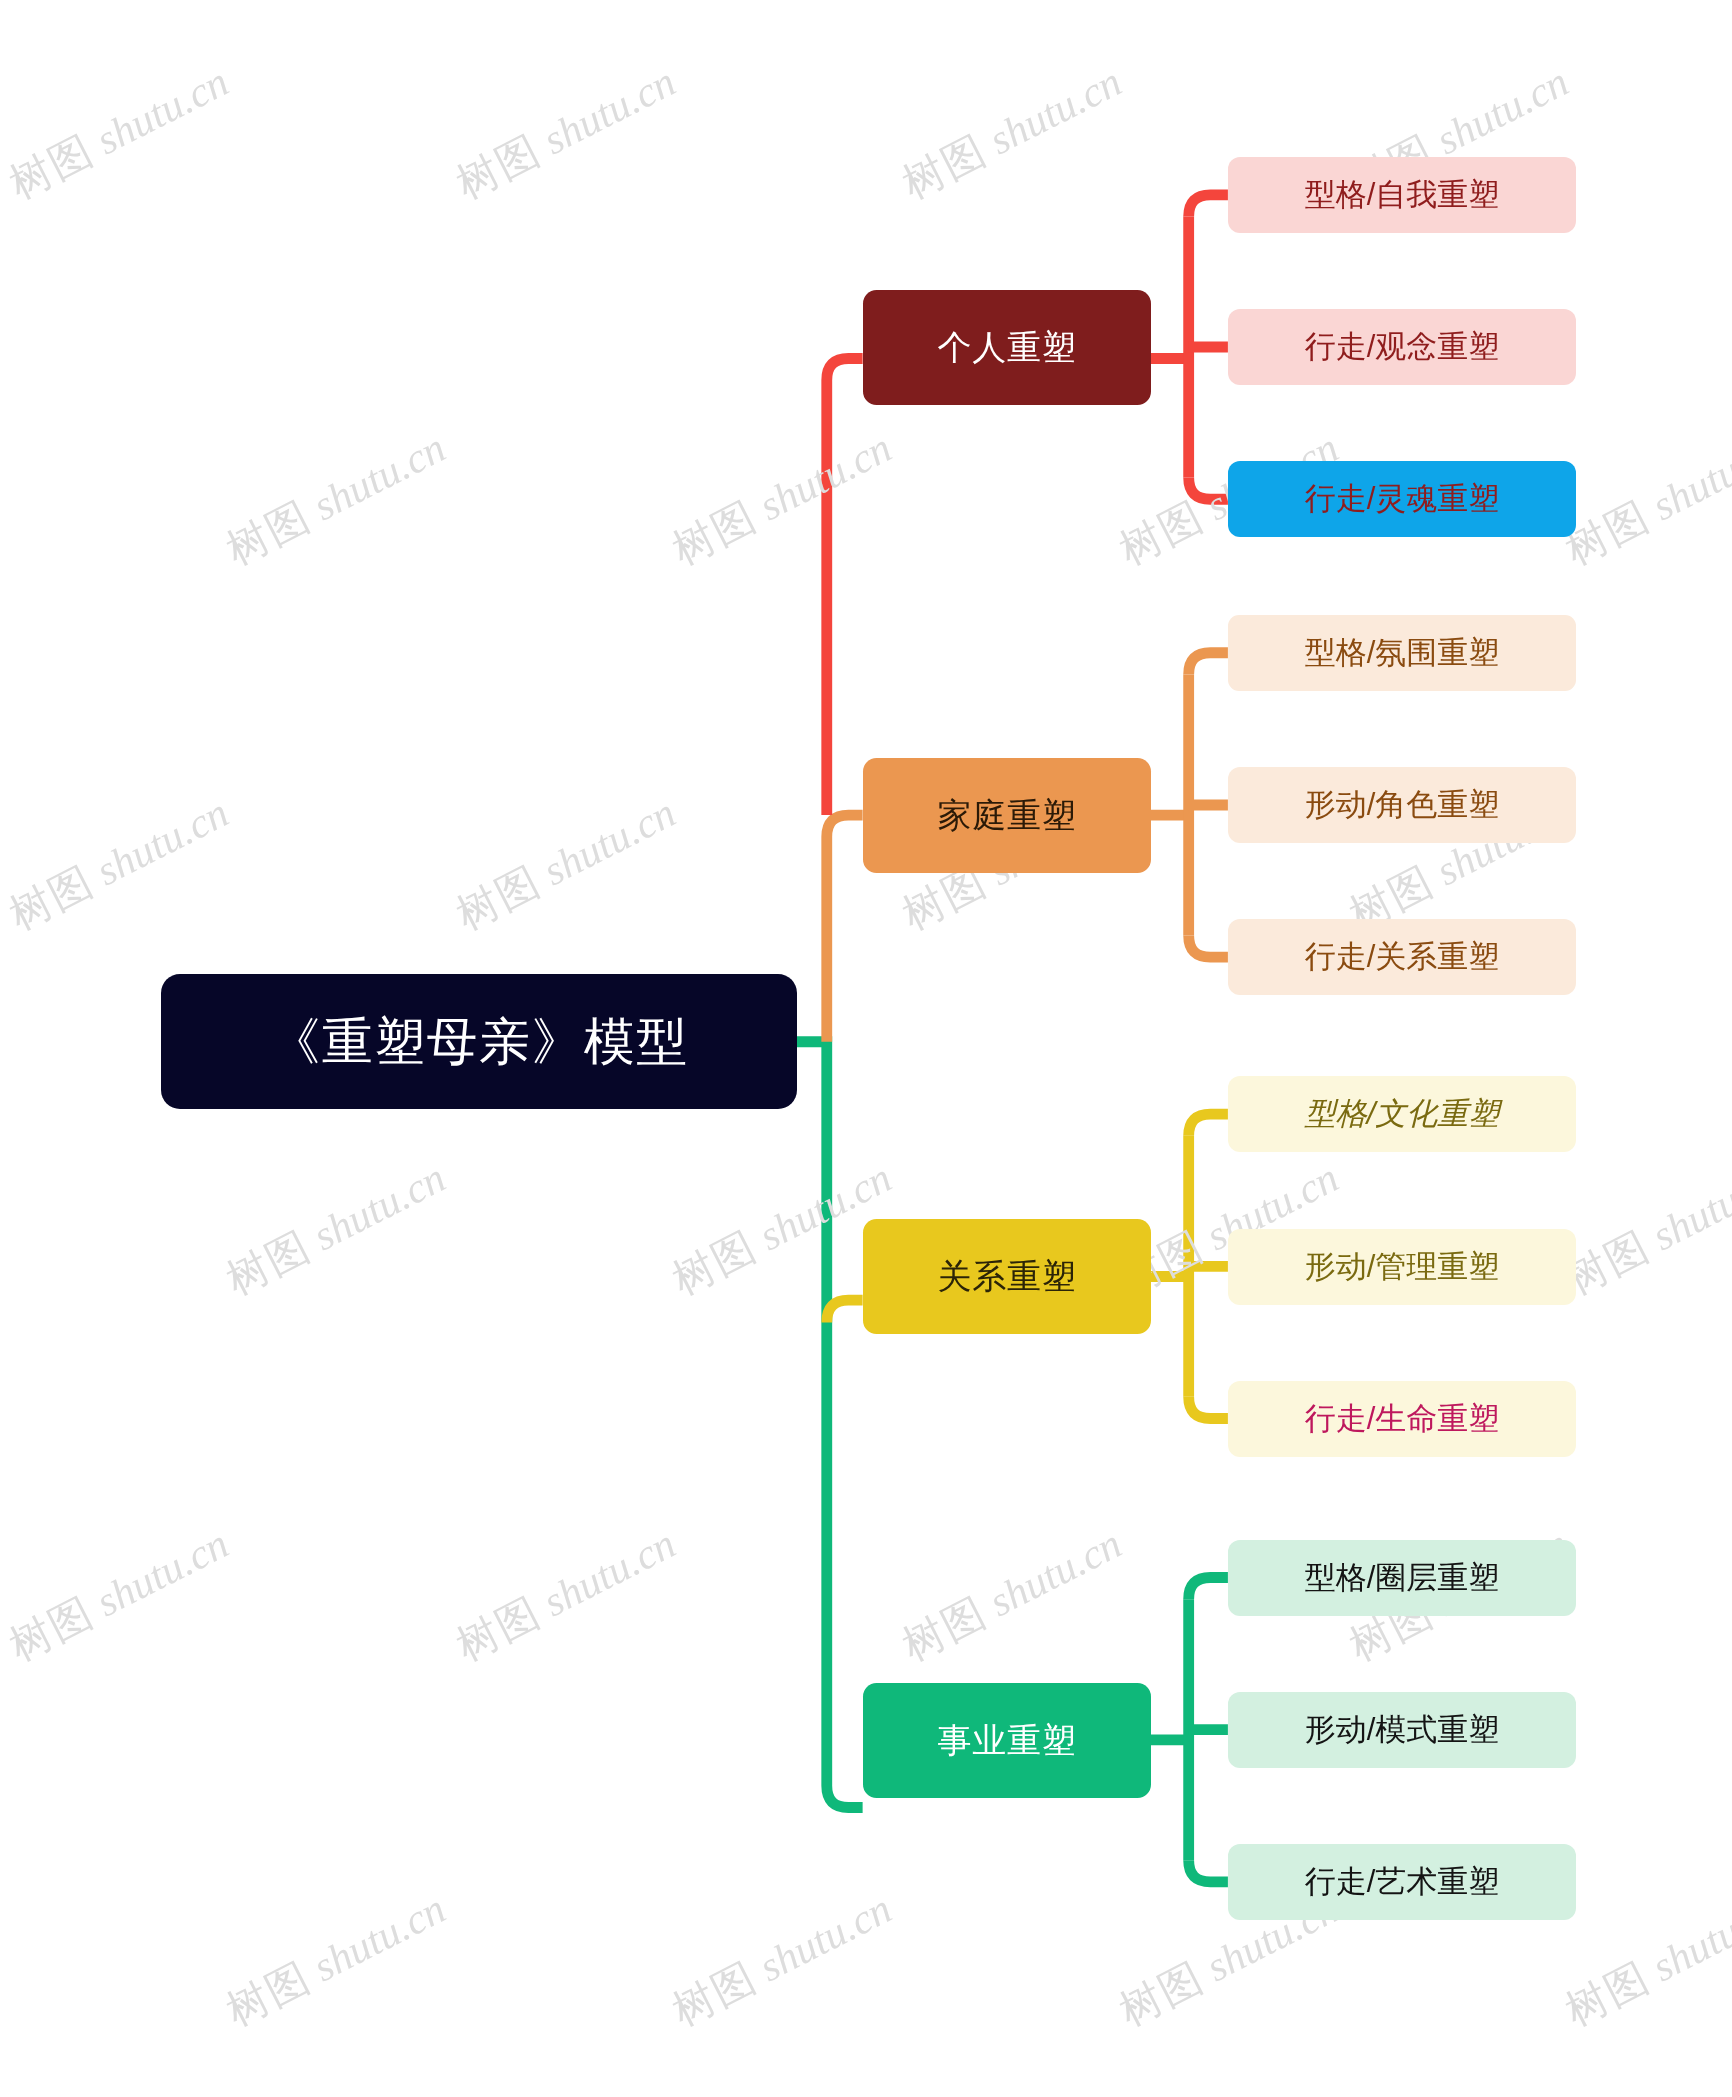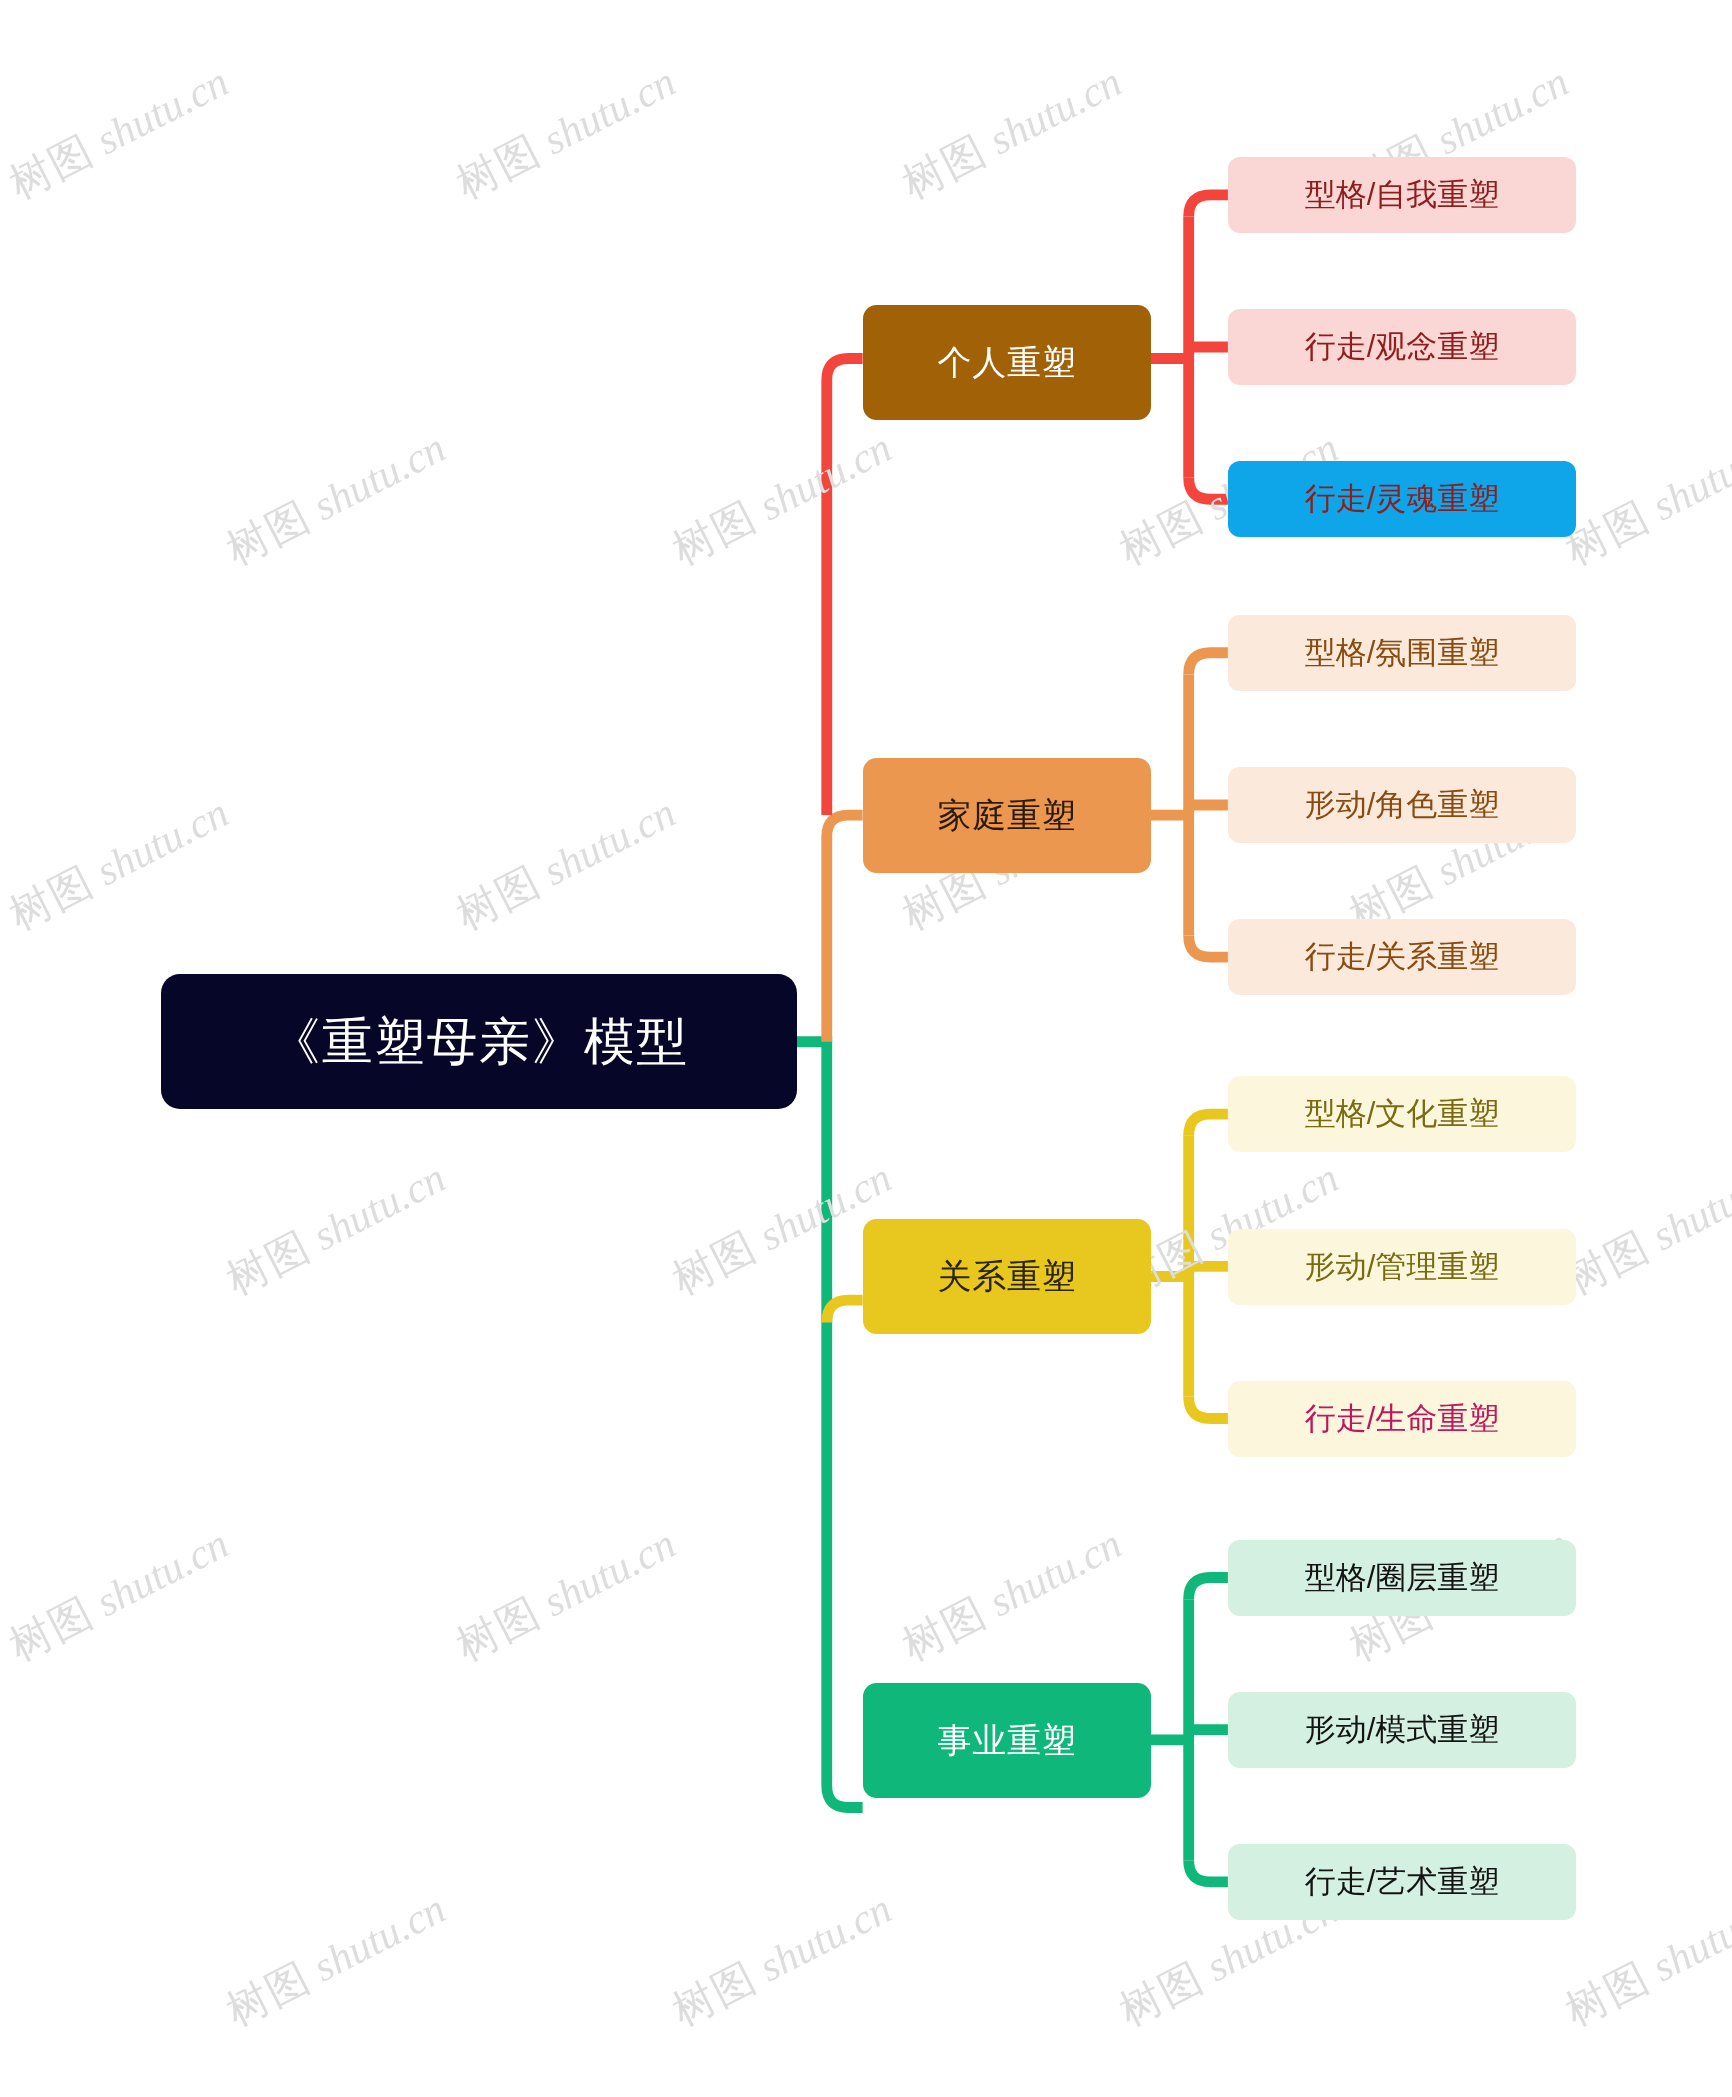--- a/index.html
+++ b/index.html
@@ -162,32 +162,32 @@
       <path d="M 1700 2572 L 1757 2572" stroke="#0fb87a" stroke-width="16" fill="none"></path>
       <path d="M 1757 2364 L 1757 2750" stroke="#0fb87a" stroke-width="16" fill="none"></path>
       <path d="M 1757 2364 Q 1757 2332 1789 2332 L 1815 2332" stroke="#0fb87a" stroke-width="16" fill="none"></path>
       <path d="M 1757 2557 L 1815 2557" stroke="#0fb87a" stroke-width="16" fill="none"></path>
       <path d="M 1757 2750 Q 1757 2782 1789 2782 L 1815 2782" stroke="#0fb87a" stroke-width="16" fill="none"></path>
     </g>
   </svg>
 
   <div class="node" id="root-node" style="background: rgb(6, 6, 40); color: rgb(255, 255, 255);">《重塑母亲》模型</div>
 
-  <div class="node branch-node" id="branch-0" style="top: 305px; background: #a16207; color: rgb(255, 255, 255);">个人重塑</div>
+  <div class="node branch-node" id="branch-0" style="top: 290px; background: #7f1d1d; color: rgb(255, 255, 255);">个人重塑</div>
   <div class="node leaf-node" id="leaf-0-0" style="top: 157px; background: rgb(250, 214, 212); color: rgb(143, 29, 29);">型格/自我重塑</div>
   <div class="node leaf-node" id="leaf-0-1" style="top: 309px; background: rgb(250, 214, 212); color: rgb(143, 29, 29);">行走/观念重塑</div>
   <div class="node leaf-node" id="leaf-0-2" style="top: 461px; background: #0ea5e9; color: rgb(143, 29, 29);">行走/灵魂重塑</div>
 
   <div class="node branch-node" id="branch-1" style="top: 758px; background: rgb(235, 151, 80); color: rgb(43, 26, 7);">家庭重塑</div>
   <div class="node leaf-node" id="leaf-1-0" style="top: 615px; background: rgb(251, 234, 219); color: rgb(138, 75, 16); border-radius: 11px;">型格/氛围重塑</div>
   <div class="node leaf-node" id="leaf-1-1" style="top: 767px; background: rgb(251, 234, 219); color: rgb(138, 75, 16);">形动/角色重塑</div>
   <div class="node leaf-node" id="leaf-1-2" style="top: 919px; background: rgb(251, 234, 219); color: rgb(138, 75, 16);">行走/关系重塑</div>
 
   <div class="node branch-node" id="branch-2" style="top: 1219px; background: rgb(232, 200, 30); color: rgb(43, 36, 7);">关系重塑</div>
-  <div class="node leaf-node" id="leaf-2-0" style="top: 1076px; background: rgb(252, 247, 220); color: rgb(122, 106, 16);">型格/文化重塑</div>
+  <div class="node leaf-node" id="leaf-2-0" style="top: 1076px; background: rgb(252, 247, 220); color: rgb(122, 106, 16); font-style: italic;">型格/文化重塑</div>
   <div class="node leaf-node" id="leaf-2-1" style="top: 1229px; background: rgb(252, 247, 220); color: rgb(122, 106, 16);">形动/管理重塑</div>
   <div class="node leaf-node" id="leaf-2-2" style="top: 1381px; background: rgb(252, 247, 220); color: #be185d;">行走/生命重塑</div>
 
   <div class="node branch-node" id="branch-3" style="top: 1683px; background: rgb(15, 184, 122); color: rgb(255, 255, 255);">事业重塑</div>
   <div class="node leaf-node" id="leaf-3-0" style="top: 1540px; background: rgb(211, 240, 224); color: rgb(20, 20, 20);">型格/圈层重塑</div>
   <div class="node leaf-node" id="leaf-3-1" style="top: 1692px; background: rgb(211, 240, 224); color: rgb(20, 20, 20);">形动/模式重塑</div>
   <div class="node leaf-node" id="leaf-3-2" style="top: 1844px; background: rgb(211, 240, 224); color: rgb(20, 20, 20);">行走/艺术重塑</div>
 
 </div>
 

